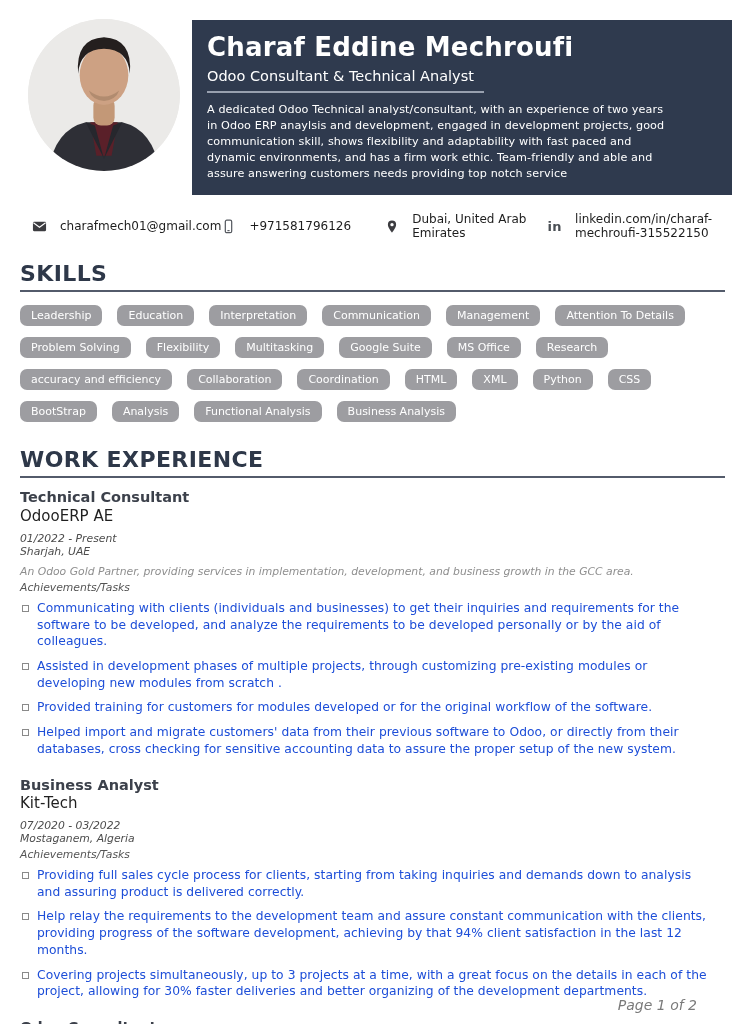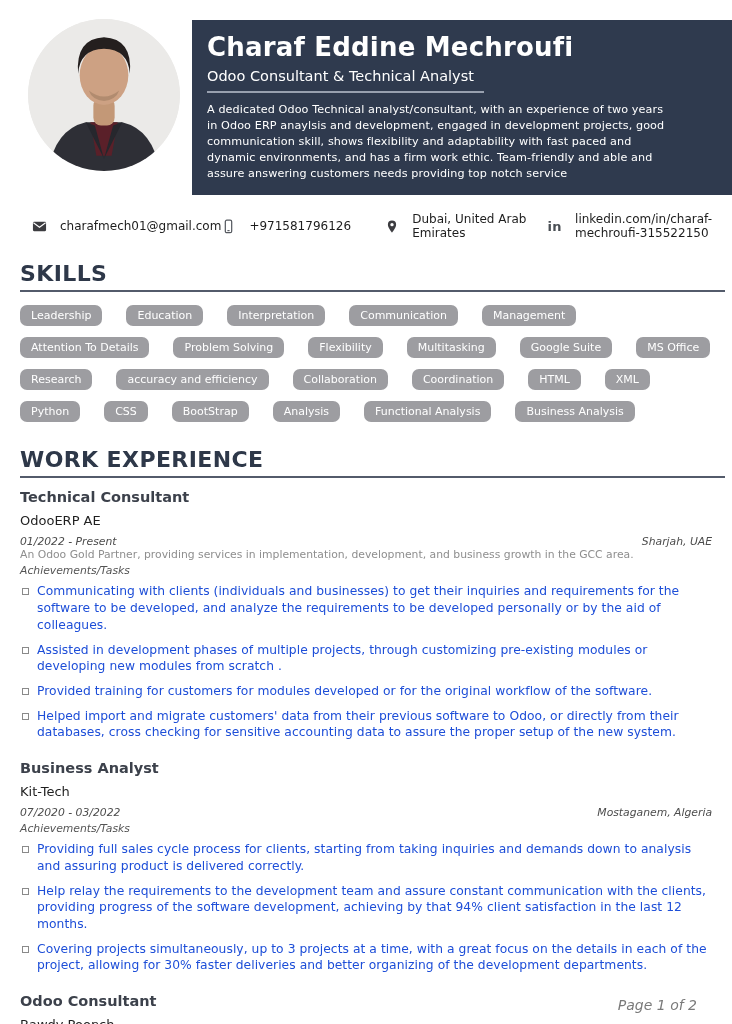--- a/index.html
+++ b/index.html
@@ -36,35 +36,35 @@
   .cicon svg { display:block; }
   .in-badge { font-weight:bold; font-size:13px; color:#4a4f55; letter-spacing:0.3px; font-style:normal; }
 
   
   .section-heading {
     font-size:22px; font-weight:bold; color:#2e3849; letter-spacing:0.4px;
     padding-bottom:4px; border-bottom:2px solid #535b6b; width:calc(100% + 13px);
     box-sizing:border-box;
   }
   .skills-section { padding:21px 20px 0 20px; }
-  .pills { display:flex; flex-wrap:wrap; gap:11px 24px; margin-top:13px; }
+  .pills { display:flex; flex-wrap:wrap; gap:11px 15px; margin-top:13px; }
   .pill {
     background:#9d9da1; color:#ffffff; font-size:11px; padding:4px 11px;
     border-radius:7px; white-space:nowrap;
   }
 
   .work-section { padding:25px 20px 0 20px; }
   .job { margin-top:11px; margin-bottom:19px; }
   .job-title { font-size:14.5px; font-weight:bold; color:#3c414b; line-height:1.2; }
-  .job-company { font-size:13px; color:#1f1f1f; margin-top:6px; line-height:1.2; }
+  .job-company { font-size:15px; color:#1f1f1f; margin-top:0; line-height:1.2; }
   .job-meta {
     display:flex; justify-content:space-between; font-style:italic;
-    font-size:10.8px; color:#4c4c4c; margin-top:7px;
-  }
-  .job-desc { font-size:10.8px; color:#8e8e8e; margin-top:0; }
+    font-size:10.8px; color:#4c4c4c; margin-top:7px;flex-direction:column;
+  }
+  .job-desc { font-style:italic; font-size:10.8px; color:#8e8e8e; margin-top:7px; }
   .job-ach { font-style:italic; font-size:10.8px; color:#545454; margin-top:3px; }
   ul.bullets { list-style:none; margin:6px 0 0 0; padding:0; }
   ul.bullets li {
     position:relative; padding-left:17px; font-size:12.3px; color:#1d4ed8;
     line-height:1.36; margin-bottom:8px; letter-spacing:0.05px;
   }
   ul.bullets li::before {
     content:""; position:absolute; left:2px; top:5px; width:5px; height:5px;
     border:1px solid #8a8a8a; background:#fff;
   }

